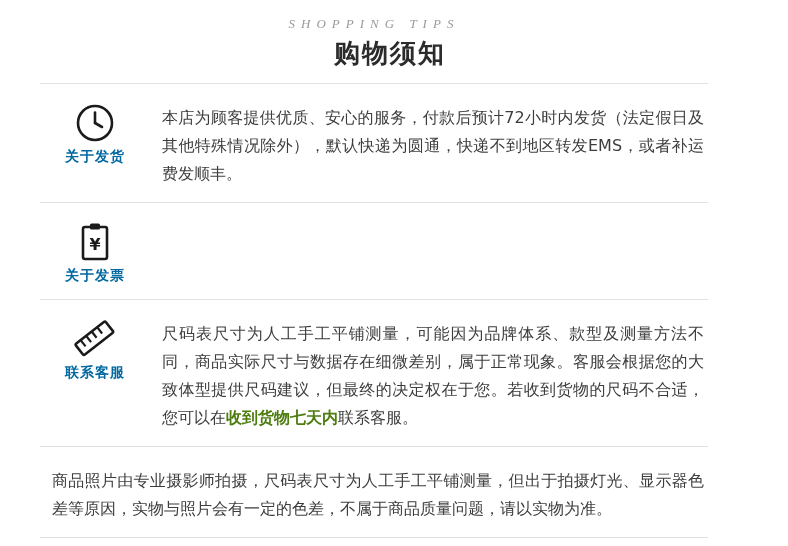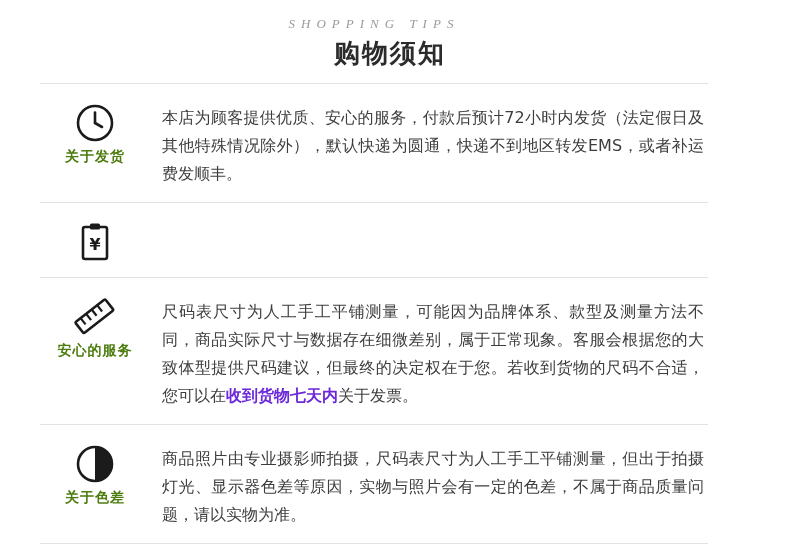--- a/index.html
+++ b/index.html
@@ -68,39 +68,39 @@
     height: 42px;
     display: flex;
     align-items: center;
     justify-content: center;
   }
   .icon-label {
     margin-top: 4px;
     font-family: "DejaVu Sans", sans-serif;
     font-size: 14px;
     font-weight: bold;
-    color: #4d7c0f;
+    color: #0369a1;
     letter-spacing: 1px;
   }
   .tip-text-col {
     flex: 1 1 auto;
     padding-left: 12px;
     padding-right: 4px;
     padding-top: 4px;
   }
   .tip-text {
     font-family: "DejaVu Sans", sans-serif;
     font-size: 16px;
     line-height: 1.75;
     color: #3d3d3d;
     text-align: justify;
   }
   .tip-text b {
     font-weight: bold;
-    color: #6d28d9;
+    color: #4d7c0f;
   }
 </style>
 </head>
 <body>
 
 <div class="page">
 
   <div class="header">
     <div class="eyebrow">SHOPPING TIPS</div>
     <div class="title">购物须知</div>
@@ -126,52 +126,44 @@
 
     <div class="tip-row">
       <div class="tip-icon-col">
         <div class="icon-box">
           <svg width="40" height="42" viewBox="0 0 40 42">
             <rect x="8" y="6" width="24" height="32" rx="2" fill="none" stroke="#1b1b1b" stroke-width="2.6"></rect>
             <rect x="15" y="2.5" width="10" height="6" rx="1.6" fill="#1b1b1b"></rect>
             <text x="20" y="29" font-family="DejaVu Sans, sans-serif" font-size="16" font-weight="bold" fill="#1b1b1b" text-anchor="middle">¥</text>
           </svg>
         </div>
+        <div class="icon-label">关于发票</div>
       </div>
     </div>
 
     <div class="tip-row">
       <div class="tip-icon-col">
         <div class="icon-box">
           <svg width="46" height="42" viewBox="0 0 46 42">
             <g transform="rotate(-38 23 21)">
               <rect x="4" y="13" width="38" height="14" rx="1.5" fill="none" stroke="#1b1b1b" stroke-width="2.6"></rect>
               <line x1="11" y1="13" x2="11" y2="21" stroke="#1b1b1b" stroke-width="2.2"></line>
               <line x1="18" y1="13" x2="18" y2="21" stroke="#1b1b1b" stroke-width="2.2"></line>
               <line x1="25" y1="13" x2="25" y2="21" stroke="#1b1b1b" stroke-width="2.2"></line>
               <line x1="32" y1="13" x2="32" y2="21" stroke="#1b1b1b" stroke-width="2.2"></line>
             </g>
           </svg>
         </div>
-        <div class="icon-label">安心的服务</div>
+        <div class="icon-label">联系客服</div>
       </div>
       <div class="tip-text-col">
-        <div class="tip-text"><span>尺码表尺寸为人工手工平铺测量，可能因为品牌体系、款型及测量方法不同，商品实际尺寸与数据存在细微差别，属于正常现象。客服会根据您的大致体型提供尺码建议，但最终的决定权在于您。若收到货物的尺码不合适，您可以在</span><b>收到货物七天内</b><span>关于发票。</span></div>
+        <div class="tip-text"><span>尺码表尺寸为人工手工平铺测量，可能因为品牌体系、款型及测量方法不同，商品实际尺寸与数据存在细微差别，属于正常现象。客服会根据您的大致体型提供尺码建议，但最终的决定权在于您。若收到货物的尺码不合适，您可以在</span><b>收到货物七天内</b><span>联系客服。</span></div>
       </div>
     </div>
 
     <div class="tip-row">
-      <div class="tip-icon-col">
-        <div class="icon-box">
-          <svg width="40" height="40" viewBox="0 0 40 40">
-            <circle cx="20" cy="20" r="17" fill="none" stroke="#1b1b1b" stroke-width="2.6"></circle>
-            <path d="M20 3 A17 17 0 0 1 20 37 Z" fill="#1b1b1b"></path>
-          </svg>
-        </div>
-        <div class="icon-label">关于色差</div>
-      </div>
       <div class="tip-text-col">
         <div class="tip-text"><span>商品照片由专业摄影师拍摄，尺码表尺寸为人工手工平铺测量，但出于拍摄灯光、显示器色差等原因，实物与照片会有一定的色差，不属于商品质量问题，请以实物为准。</span><b></b><span></span></div>
       </div>
     </div>
 
   </div>
 </div>
 
 </body></html>

